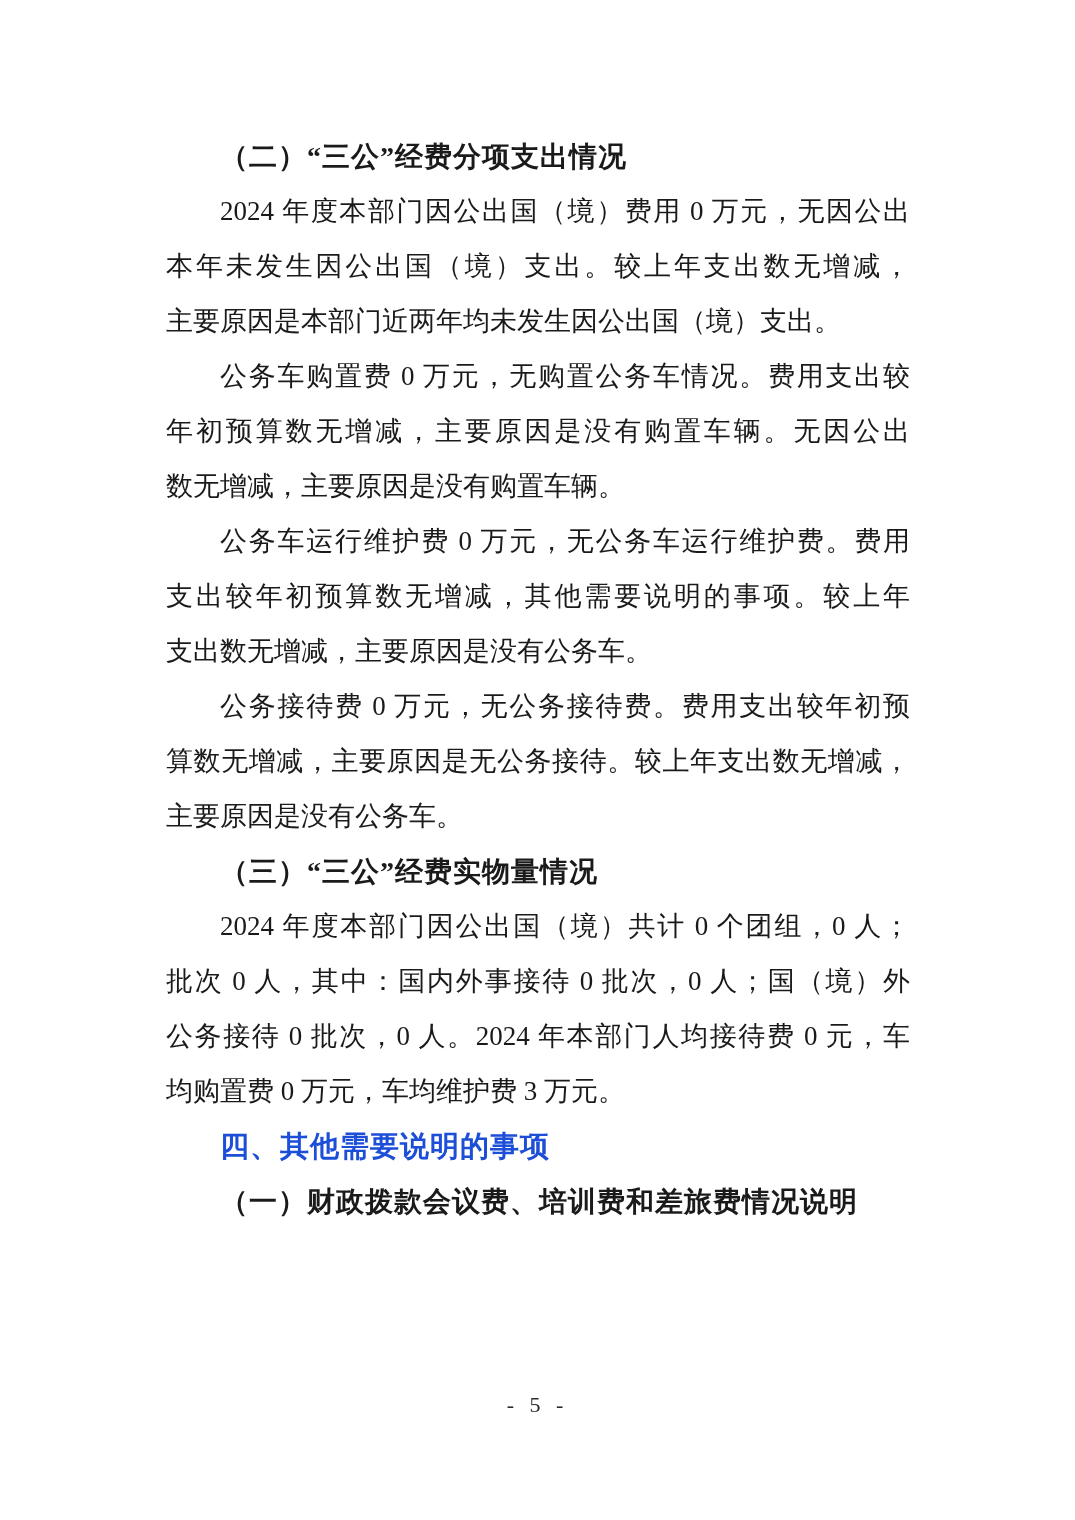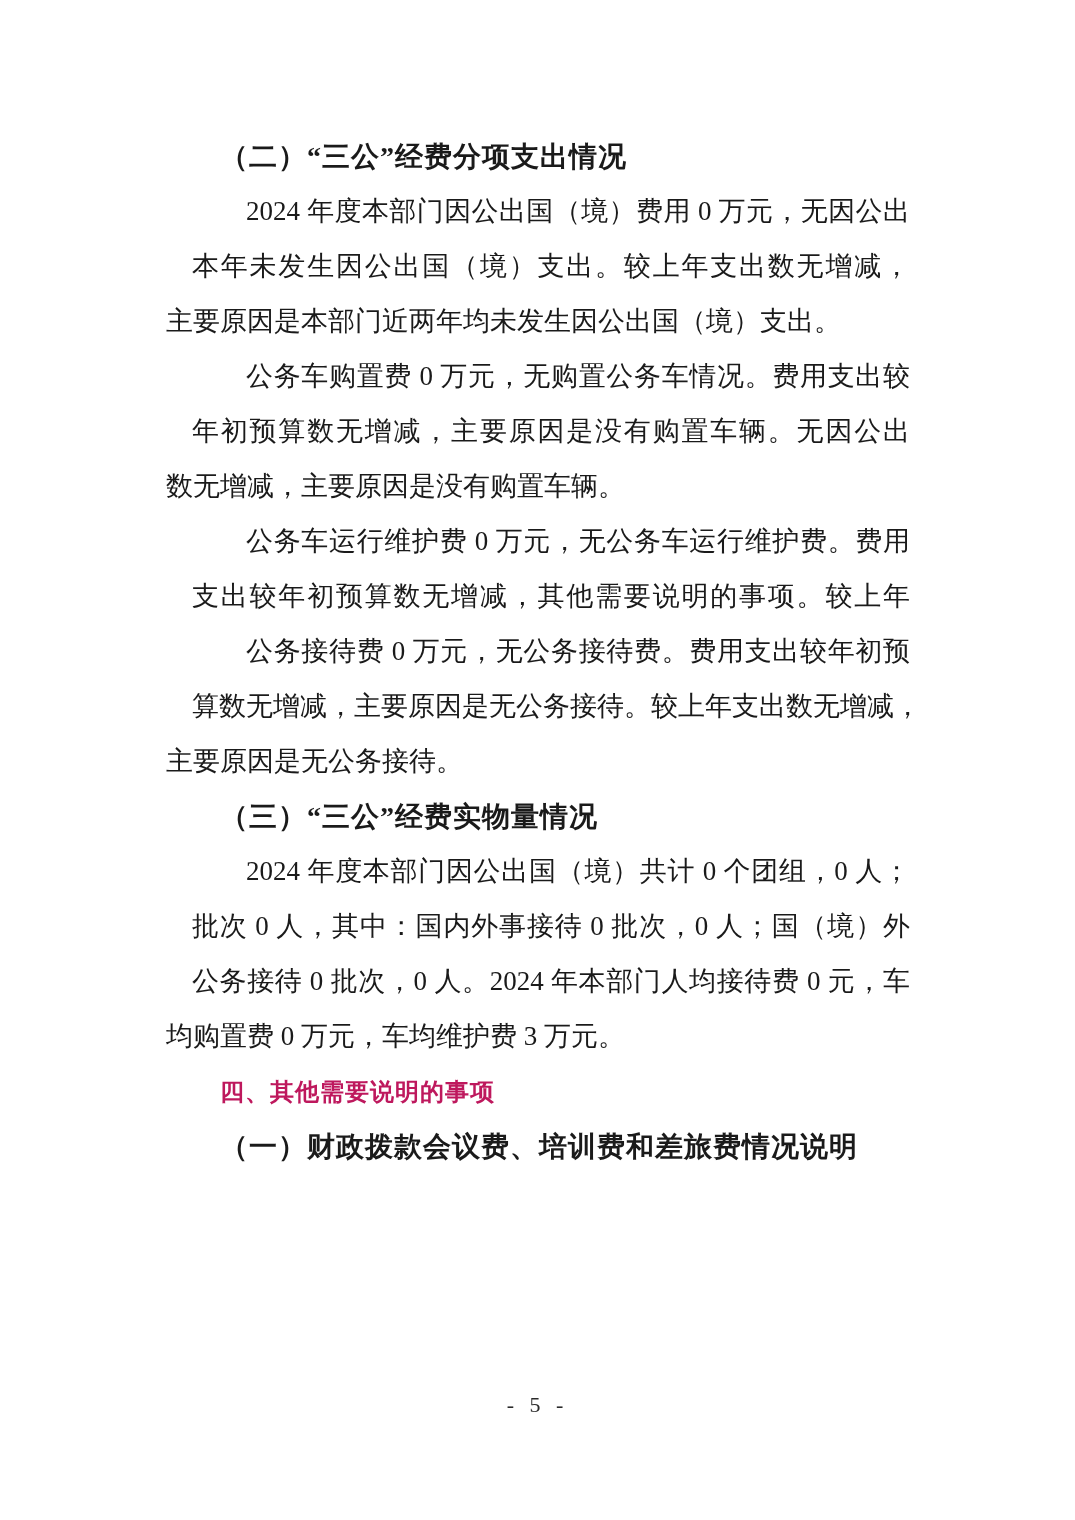--- a/index.html
+++ b/index.html
@@ -26,36 +26,35 @@
     height: 55px;
     line-height: 55px;
     font-size: 27px;
     white-space: nowrap;
     text-align: justify;
     text-align-last: left;
     color: #1a1a1a;
   }
   .line.fill {
     text-align-last: justify;
-    margin-left: 26px;
   }
   .line.indent {
     text-indent: 54px;
   }
   .line.heading-kai {
     font-weight: bold;
     font-size: 28px;
     letter-spacing: 1px;
   }
   .line.heading-hei {
     font-family: "Liberation Sans", "DejaVu Sans", sans-serif;
     font-weight: bold;
-    font-size: 24px;
+    font-size: 29px;
     letter-spacing: 1px;
-    color: #be185d;
+    color: #1d4ed8;
   }
   .footer {
     position: absolute;
     left: 0;
     top: 1392px;
     width: 100%;
     text-align: center;
     font-size: 22px;
     letter-spacing: 5px;
     color: #2a2a2a;
@@ -68,23 +67,24 @@
   <div class="content">
       <div class="line heading-kai indent">（二）“三公”经费分项支出情况</div>
       <div class="line body fill indent">2024 年度本部门因公出国（境）费用 0 万元，无因公出</div>
       <div class="line body fill">本年未发生因公出国（境）支出。较上年支出数无增减，</div>
       <div class="line body">主要原因是本部门近两年均未发生因公出国（境）支出。</div>
       <div class="line body fill indent">公务车购置费 0 万元，无购置公务车情况。费用支出较</div>
       <div class="line body fill">年初预算数无增减，主要原因是没有购置车辆。无因公出</div>
       <div class="line body">数无增减，主要原因是没有购置车辆。</div>
       <div class="line body fill indent">公务车运行维护费 0 万元，无公务车运行维护费。费用</div>
       <div class="line body fill">支出较年初预算数无增减，其他需要说明的事项。较上年</div>
+      <div class="line body">支出数无增减，主要原因是没有公务车。</div>
       <div class="line body fill indent">公务接待费 0 万元，无公务接待费。费用支出较年初预</div>
       <div class="line body fill">算数无增减，主要原因是无公务接待。较上年支出数无增减，</div>
-      <div class="line body">主要原因是无公务接待。</div>
+      <div class="line body">主要原因是没有公务车。</div>
       <div class="line heading-kai indent">（三）“三公”经费实物量情况</div>
       <div class="line body fill indent">2024 年度本部门因公出国（境）共计 0 个团组，0 人；</div>
       <div class="line body fill">批次 0 人，其中：国内外事接待 0 批次，0 人；国（境）外</div>
       <div class="line body fill">公务接待 0 批次，0 人。2024 年本部门人均接待费 0 元，车</div>
       <div class="line body">均购置费 0 万元，车均维护费 3 万元。</div>
       <div class="line heading-hei indent">四、其他需要说明的事项</div>
       <div class="line heading-kai indent">（一）财政拨款会议费、培训费和差旅费情况说明</div>
     </div>
   <div class="footer">- 5 -</div>
 </div>

